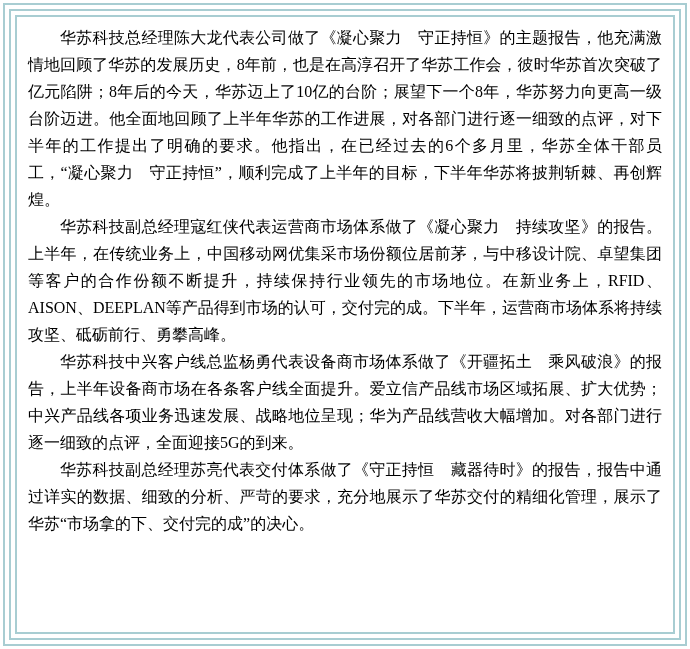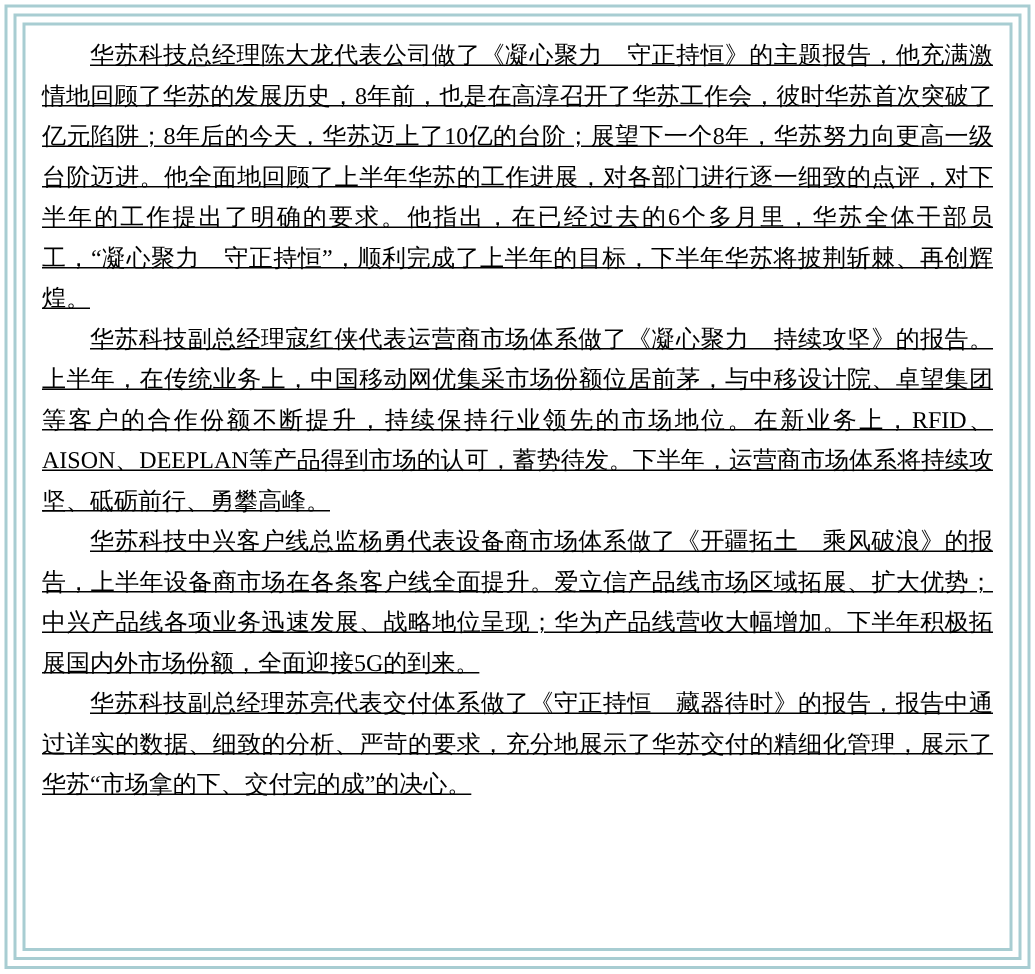--- a/index.html
+++ b/index.html
@@ -30,28 +30,27 @@
     color: var(--text-color, #000000);
     font-size: 16px;
     line-height: 27px;
     text-align: justify;
   }
   .content p {
     margin: 0;
     padding: 0;
     text-indent: 2em;
     word-break: break-word;
-    text-decoration: underline;
   }
 </style>
 </head>
 <body style="background: rgb(255, 255, 255);">
 
 <div class="frame frame-outer"></div>
 <div class="frame frame-middle"></div>
 <div class="frame frame-inner"></div>
 
 <div class="content">
   <p>华苏科技总经理陈大龙代表公司做了《凝心聚力　守正持恒》的主题报告，他充满激情地回顾了华苏的发展历史，8年前，也是在高淳召开了华苏工作会，彼时华苏首次突破了亿元陷阱；8年后的今天，华苏迈上了10亿的台阶；展望下一个8年，华苏努力向更高一级台阶迈进。他全面地回顾了上半年华苏的工作进展，对各部门进行逐一细致的点评，对下半年的工作提出了明确的要求。他指出，在已经过去的6个多月里，华苏全体干部员工，“凝心聚力　守正持恒”，顺利完成了上半年的目标，下半年华苏将披荆斩棘、再创辉煌。</p>
-  <p>华苏科技副总经理寇红侠代表运营商市场体系做了《凝心聚力　持续攻坚》的报告。上半年，在传统业务上，中国移动网优集采市场份额位居前茅，与中移设计院、卓望集团等客户的合作份额不断提升，持续保持行业领先的市场地位。在新业务上，RFID、AISON、DEEPLAN等产品得到市场的认可，蓄势待发。下半年，运营商市场体系将持续攻坚、砥砺前行、勇攀高峰。</p>
-  <p>华苏科技中兴客户线总监杨勇代表设备商市场体系做了《开疆拓土　乘风破浪》的报告，上半年设备商市场在各条客户线全面提升。爱立信产品线市场区域拓展、扩大优势；中兴产品线各项业务迅速发展、战略地位呈现；华为产品线营收大幅增加。下半年积极拓展国内外市场份额，全面迎接5G的到来。</p>
+  <p>华苏科技副总经理寇红侠代表运营商市场体系做了《凝心聚力　持续攻坚》的报告。上半年，在传统业务上，中国移动网优集采市场份额位居前茅，与中移设计院、卓望集团等客户的合作份额不断提升，持续保持行业领先的市场地位。在新业务上，RFID、AISON、DEEPLAN等产品得到市场的认可，交付完的成。下半年，运营商市场体系将持续攻坚、砥砺前行、勇攀高峰。</p>
+  <p>华苏科技中兴客户线总监杨勇代表设备商市场体系做了《开疆拓土　乘风破浪》的报告，上半年设备商市场在各条客户线全面提升。爱立信产品线市场区域拓展、扩大优势；中兴产品线各项业务迅速发展、战略地位呈现；华为产品线营收大幅增加。对各部门进行逐一细致的点评，全面迎接5G的到来。</p>
   <p>华苏科技副总经理苏亮代表交付体系做了《守正持恒　藏器待时》的报告，报告中通过详实的数据、细致的分析、严苛的要求，充分地展示了华苏交付的精细化管理，展示了华苏“市场拿的下、交付完的成”的决心。</p>
 </div>
 
 </body></html>

